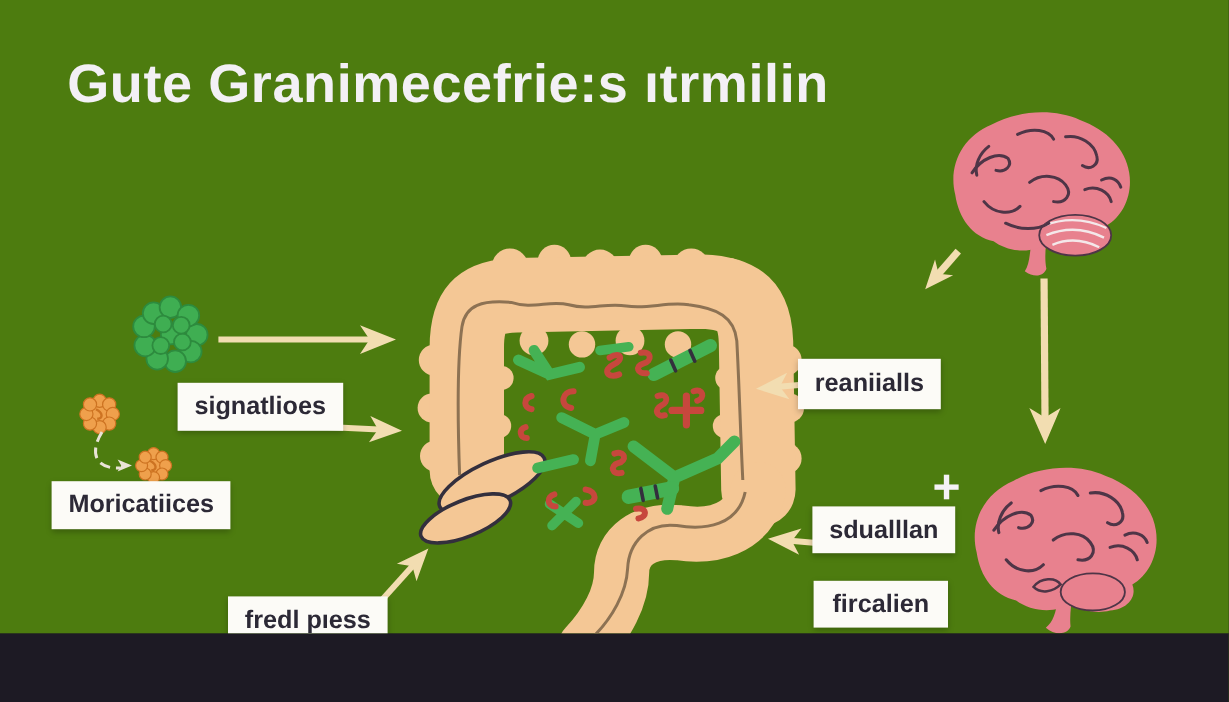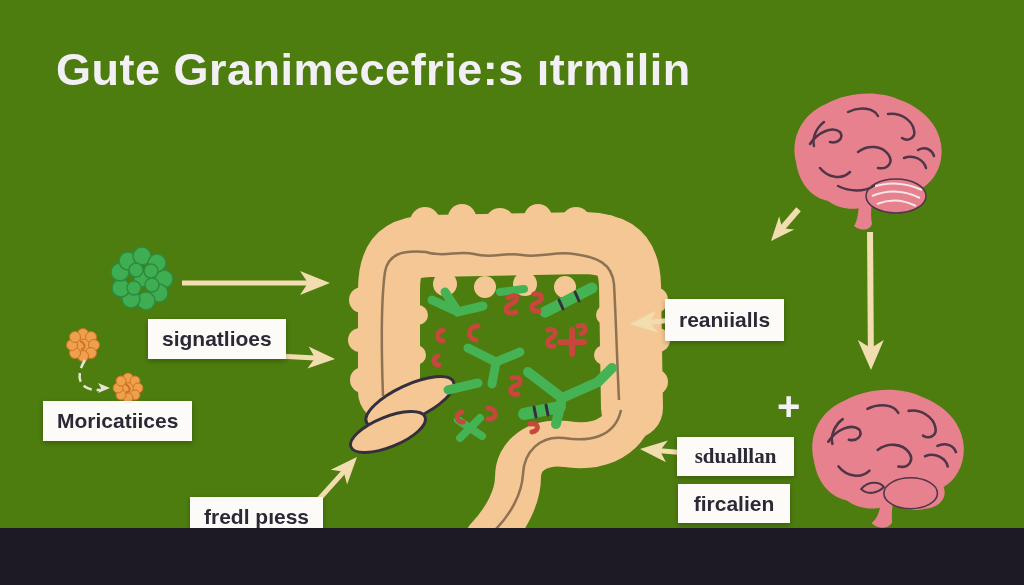--- a/index.html
+++ b/index.html
@@ -22,21 +22,21 @@
     background:#fcfbf7;border-radius:0;
     box-shadow:0 2px 5px rgba(0,0,0,.25);
     color:#2c2936;font-size:21px;font-weight:600;
     display:flex;align-items:center;justify-content:center;
     padding:0 14px;height:40px;box-sizing:border-box;
   }
   .lb-signals   {left:148px;top:319px;min-width:127px;}
   .lb-microbes  {left:43px; top:401px;min-width:124px;}
   .lb-fiber     {left:190px;top:497px;min-width:125px;}
   .lb-neural    {left:665px;top:299px;min-width:118px;height:42px;}
-  .lb-serotonin {left:677px;top:437px;min-width:117px;height:39px;font-family:Liberation Serif, serif;}
+  .lb-serotonin {left:677px;top:422px;min-width:117px;height:39px;}
   .lb-function  {left:678px;top:484px;min-width:112px;height:39px;}
   .plus-sign{
     position:absolute;left:777px;top:386px;
     color:#f5f2f6;font-size:40px;font-weight:700;line-height:1;
   }
 </style>
 </head>
 <body>
 
 <div class="canvas">

